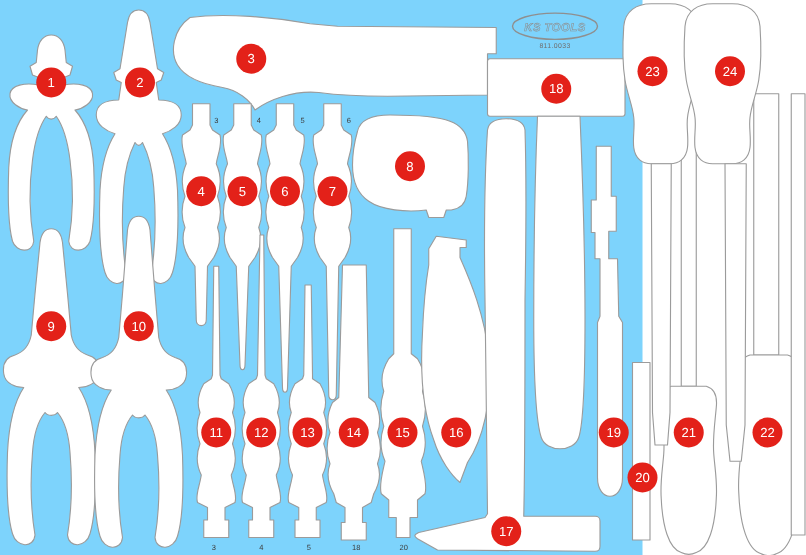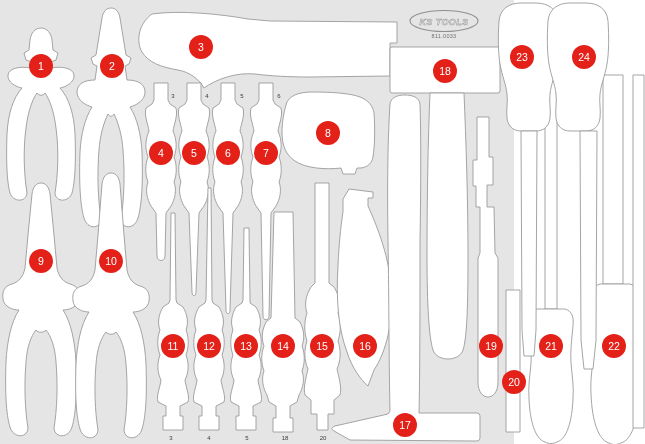--- a/index.html
+++ b/index.html
@@ -1,17 +1,17 @@
 <!DOCTYPE html>
 <html><head>
 <meta charset="utf-8">
 <style>
   html,body{margin:0;padding:0;background:#ffffff;}
   body{width:645px;height:444px;overflow:hidden;font-family:"Liberation Sans",sans-serif;}
-  #stage{position:relative;width:514px;height:444px;background:#e5e5e5;}
+  #stage{position:relative;width:514px;height:444px;background:#7dd3fc;}
   svg{display:block;}
   .outline{fill:#ffffff;stroke:#9b9b9b;stroke-width:0.9;stroke-linejoin:round;}
   .marker-circle{stroke:none;}
   .marker-num{fill:#ffffff;font-family:"Liberation Sans",sans-serif;font-size:10.5px;text-anchor:middle;}
   .size-label{fill:#3c3c3c;font-family:"Liberation Sans",sans-serif;font-size:6px;text-anchor:middle;}
   .logo-ellipse{fill:none;stroke:#8f8f8f;stroke-width:1.1;}
   .logo-text{fill:none;stroke:#8f8f8f;stroke-width:0.45;font-family:"Liberation Sans",sans-serif;font-weight:bold;font-style:italic;font-size:9px;text-anchor:middle;letter-spacing:0.4px;}
   .part-number{fill:#6f6f6f;font-family:"Liberation Sans",sans-serif;font-size:5.5px;text-anchor:middle;letter-spacing:0.3px;}
 </style>
 </head>

